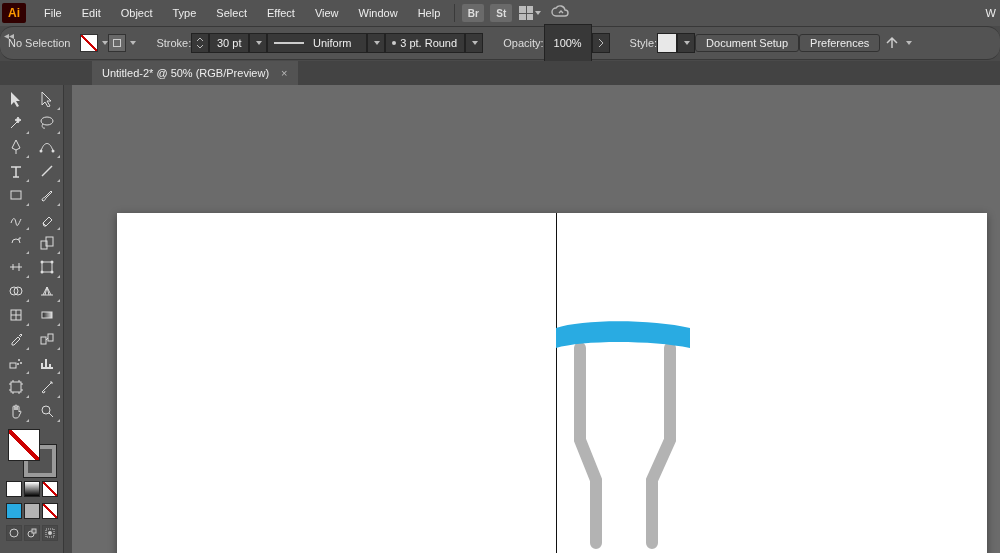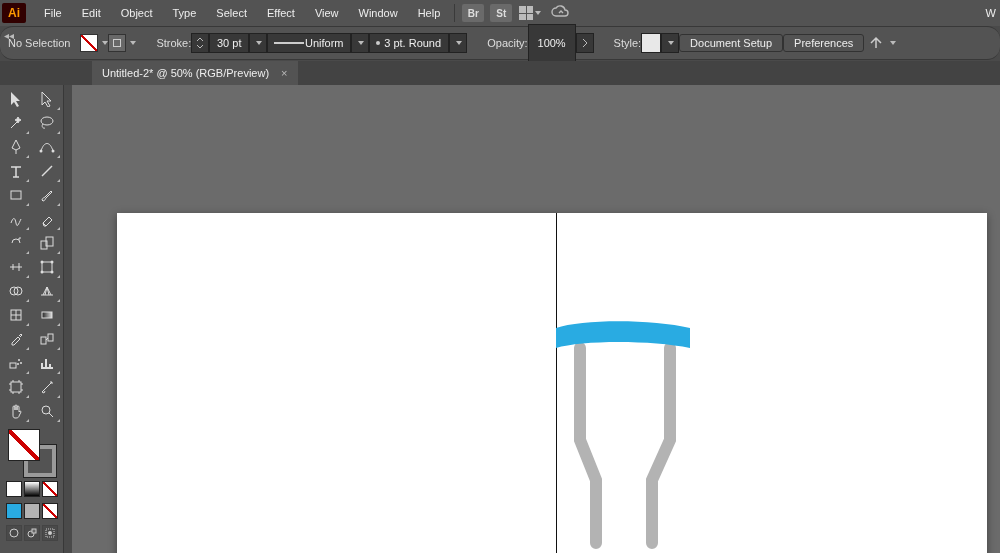--- a/index.html
+++ b/index.html
@@ -20,21 +20,21 @@
     .controlbar { height:30px; background:#535353; border-top:1px solid #383838; border-bottom:1px solid #383838; display:flex; align-items:center; padding:16px 8px; position:relative;border-radius:13px; }
     .sel-label { color:#ddd; }
     .swatch { width:18px; height:18px; background:#fff; position:relative; border:1px solid #333; }
     .swatch.diag::after { content:""; position:absolute; inset:0; background:linear-gradient(to top right, transparent 45%, #c00 45%, #c00 55%, transparent 55%); }
     .dd-caret { width:0;height:0;border-left:3px solid transparent;border-right:3px solid transparent;border-top:4px solid #bbb; margin-left:2px; }
     .tiny-box { width:18px;height:18px;background:#686868;border:1px solid #333;display:flex;align-items:center;justify-content:center;}
     .tiny-box .inner { width:8px;height:8px;border:1px solid #ccc;}
     .lbl { color:#ddd;margin-left:20px; }
     .caret-box { width:18px;height:20px;background:#383838;border:1px solid #222;display:flex;align-items:center;justify-content:center;}
     .num-field { width:40px;height:20px;background:#383838;border:1px solid #222;display:flex;align-items:center;justify-content:center;color:#eee; }
-    .stroke-profile { width:84px;height:20px;background:#383838;border:1px solid #222;display:flex;align-items:center;justify-content:center;color:#eee;position:relative; }
+    .stroke-profile { width:100px;height:20px;background:#383838;border:1px solid #222;display:flex;align-items:center;justify-content:center;color:#eee;position:relative; }
     .stroke-profile::before { content:""; position:absolute; left:6px; width:30px; height:2px; background:#ccc; }
     .brush-field { width:80px;height:20px;background:#383838;border:1px solid #222;display:flex;align-items:center;color:#eee;padding-left:6px; gap:4px;}
     .brush-dot { width:4px;height:4px;border-radius:50%;background:#ccc; }
     .opac-field { width:48px;height:38px;background:#383838;border:1px solid #222;display:flex;align-items:center;justify-content:center;color:#eee; }
     .style-swatch { width:20px;height:20px;background:#e8e8e8;border:1px solid #222; }
     .btn { height:18px;padding:0 10px;background:#535353;border:1px solid #323232;border-radius:3px;display:flex;align-items:center;color:#eee; }
     .tool-dd { display:flex;align-items:center;gap:4px;margin-left:4px;}
     .tool-dd svg { display:block;}
     .panel-collapse { position:absolute; left:4px; top:30px; color:#bbb; font-size:10px;}
     

